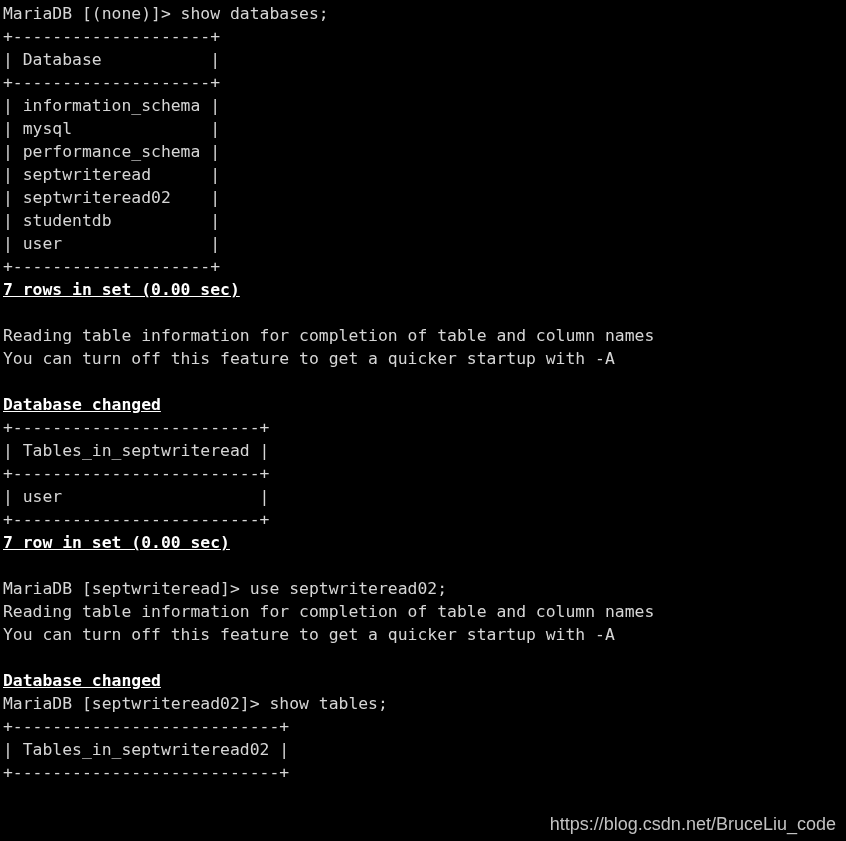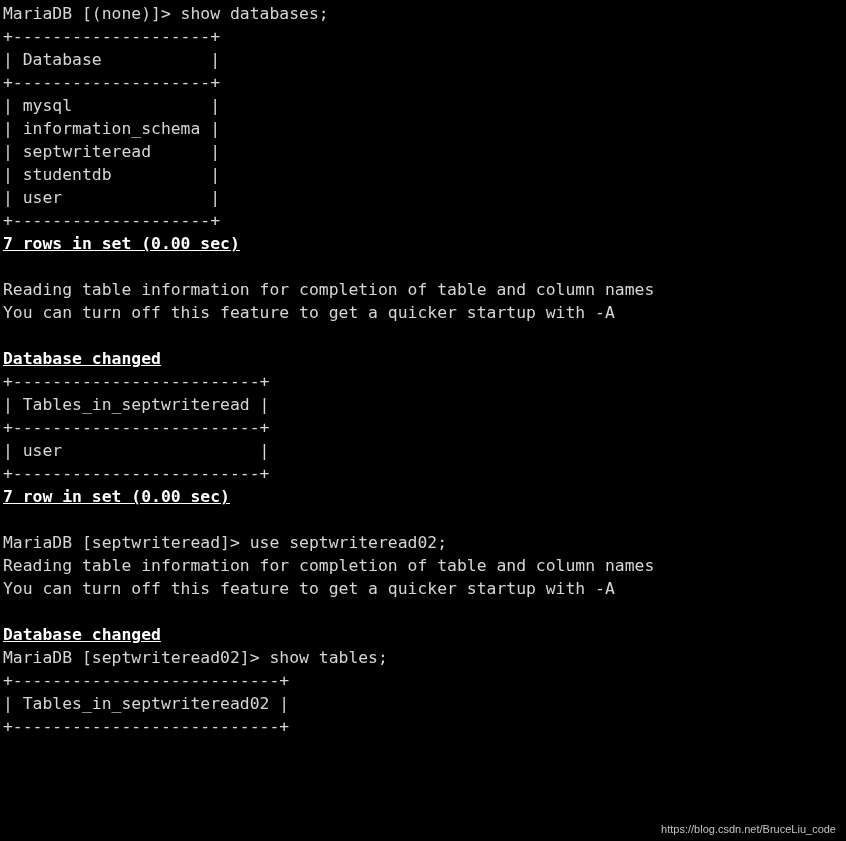--- a/index.html
+++ b/index.html
@@ -60,41 +60,43 @@
     z-index: 1;
     pointer-events: none;
     user-select: none;
   }
 
   #watermark-url {
     position: absolute;
     right: 10px;
     bottom: 6px;
     font-family: "Liberation Sans", sans-serif;
-    font-size: 11px;
+    font-size: 18px;
     color: #c2c2c2;
     white-space: pre;
     z-index: 3;
     pointer-events: none;
     user-select: none;
   }
 </style>
 </head>
 <body>
 
 <div id="watermark-brand">BRUCELIU</div>
 
 <div id="terminal">
     <div class="line">MariaDB [(none)]&gt; show databases;</div>
     <div class="line">+--------------------+</div>
     <div class="line">| Database           |</div>
     <div class="line">+--------------------+</div>
+    <div class="line">| information_schema |</div>
     <div class="line">| mysql              |</div>
-    <div class="line">| information_schema |</div>
+    <div class="line">| performance_schema |</div>
     <div class="line">| septwriteread      |</div>
+    <div class="line">| septwriteread02    |</div>
     <div class="line">| studentdb          |</div>
     <div class="line">| user               |</div>
     <div class="line">+--------------------+</div>
     <div class="line bold">7 rows in set (0.00 sec)</div>
     <div class="line blank"></div>
     <div class="line">Reading table information for completion of table and column names</div>
     <div class="line">You can turn off this feature to get a quicker startup with -A</div>
     <div class="line blank"></div>
     <div class="line bold">Database changed</div>
     <div class="line">+-------------------------+</div>

